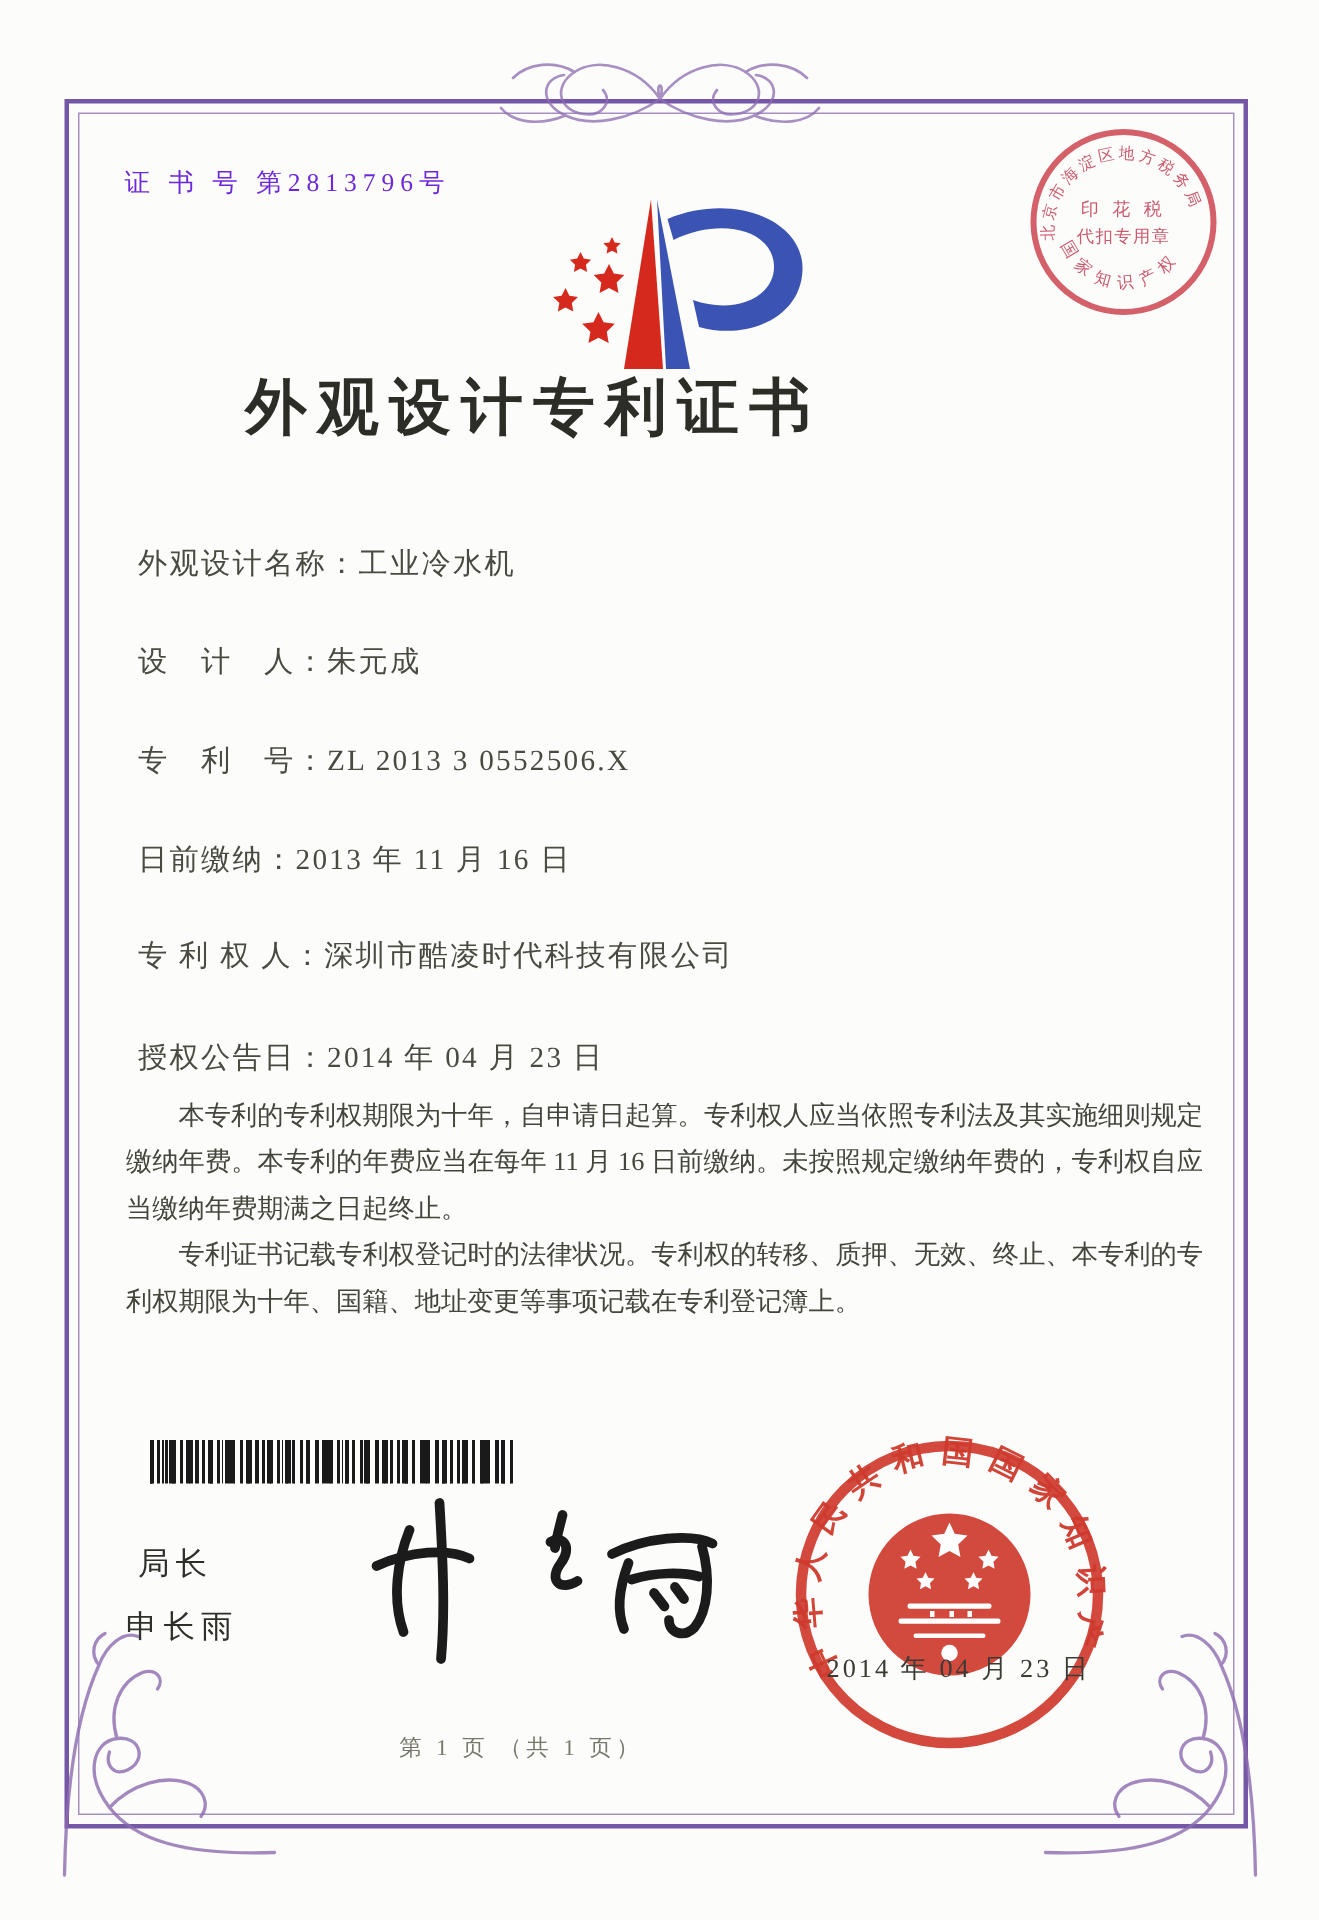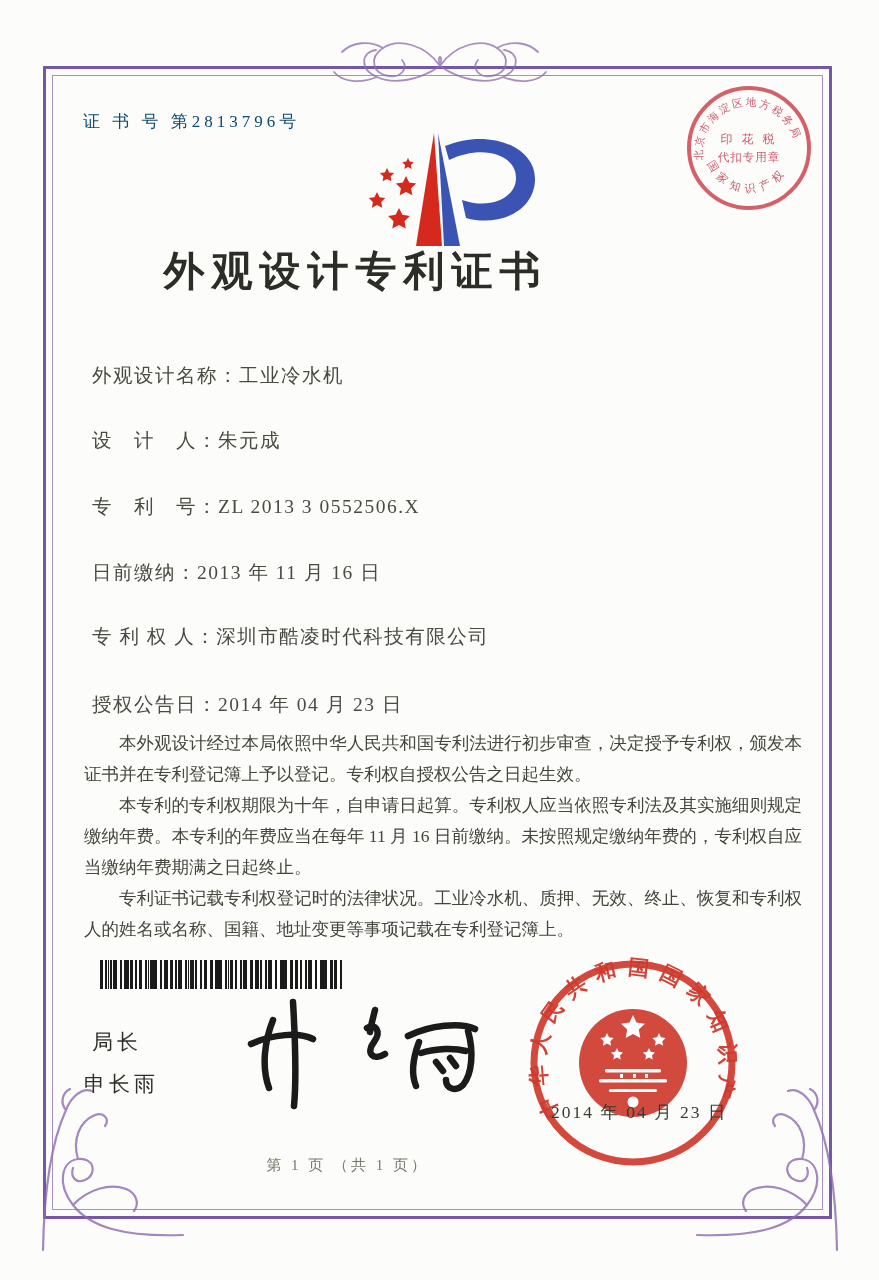--- a/index.html
+++ b/index.html
@@ -15,21 +15,21 @@
     border:3px solid #7457a5;box-sizing:border-box;
   }
   .frame-inner{
     position:absolute;left:52px;top:75px;width:771px;height:1135px;
     border:1px solid #a78fc6;box-sizing:border-box;
   }
   .ornament{position:absolute;pointer-events:none;}
   
   .cert-no{
     position:absolute;left:83px;top:110px;
-    font-size:17px;letter-spacing:4px;color:#0c4a6e;
+    font-size:17px;letter-spacing:4px;color:#6d28d9;
   }
   .logo{position:absolute;left:348px;top:124px;}
   .title{
     position:absolute;left:0;top:244px;width:711px;text-align:center;
     font-size:41px;letter-spacing:7px;color:#2d2d28;font-weight:600;
   }
   .field{
     position:absolute;left:92px;font-size:19.5px;color:#4a4a42;letter-spacing:1.5px;
   }
   .f0{top:362px}.f1{top:427px}.f2{top:493px}.f3{top:559px}.f4{top:623px}.f5{top:691px}
@@ -127,23 +127,22 @@
 <div class="title">外观设计专利证书</div>
 
 <div class="field f0"><span>外观设计名称：</span><span>工业冷水机</span></div>
 <div class="field f1"><span>设　计　人：</span><span>朱元成</span></div>
 <div class="field f2"><span>专　利　号：</span><span>ZL 2013 3 0552506.X</span></div>
 <div class="field f3"><span>日前缴纳：</span><span>2013 年 11 月 16 日</span></div>
 <div class="field f4"><span>专 利 权 人：</span><span>深圳市酷凌时代科技有限公司</span></div>
 <div class="field f5"><span>授权公告日：</span><span>2014 年 04 月 23 日</span></div>
 
 <div class="paras">
-  <p>本外观设计经过本局依照中华人民共和国专利法进行初步审查，决定授予专利权，颁发本证书并在专利登记簿上予以登记。专利权自授权公告之日起生效。</p>
   <p>本专利的专利权期限为十年，自申请日起算。专利权人应当依照专利法及其实施细则规定缴纳年费。本专利的年费应当在每年 11 月 16 日前缴纳。未按照规定缴纳年费的，专利权自应当缴纳年费期满之日起终止。</p>
-  <p>专利证书记载专利权登记时的法律状况。工业冷水机、质押、无效、终止、恢复和专利权人的姓名或名称、国籍、地址变更等事项记载在专利登记簿上。</p>
+  <p>专利证书记载专利权登记时的法律状况。专利权的转移、质押、无效、终止、本专利的专利权期限为十年、国籍、地址变更等事项记载在专利登记簿上。</p>
 </div>
 
 <div class="barcode"></div>
 
 <div class="commissioner-title">局长</div>
 <div class="commissioner-name">申长雨</div>
 
 <svg class="signature" width="270" height="122" viewBox="0 0 270 122">
   <g stroke="#1b1b1b" stroke-width="6.5" fill="none" stroke-linecap="round" stroke-linejoin="round">
     <path d="M58,28 C50,48 46,74 54,96"></path>

